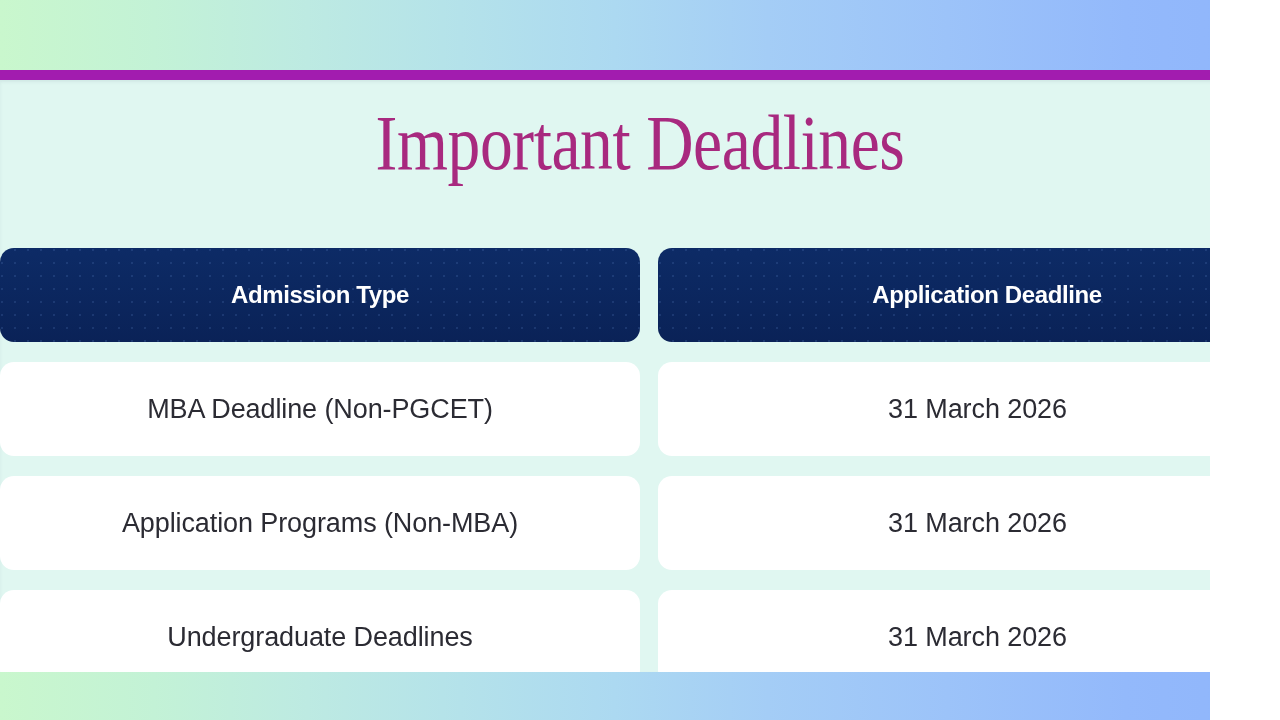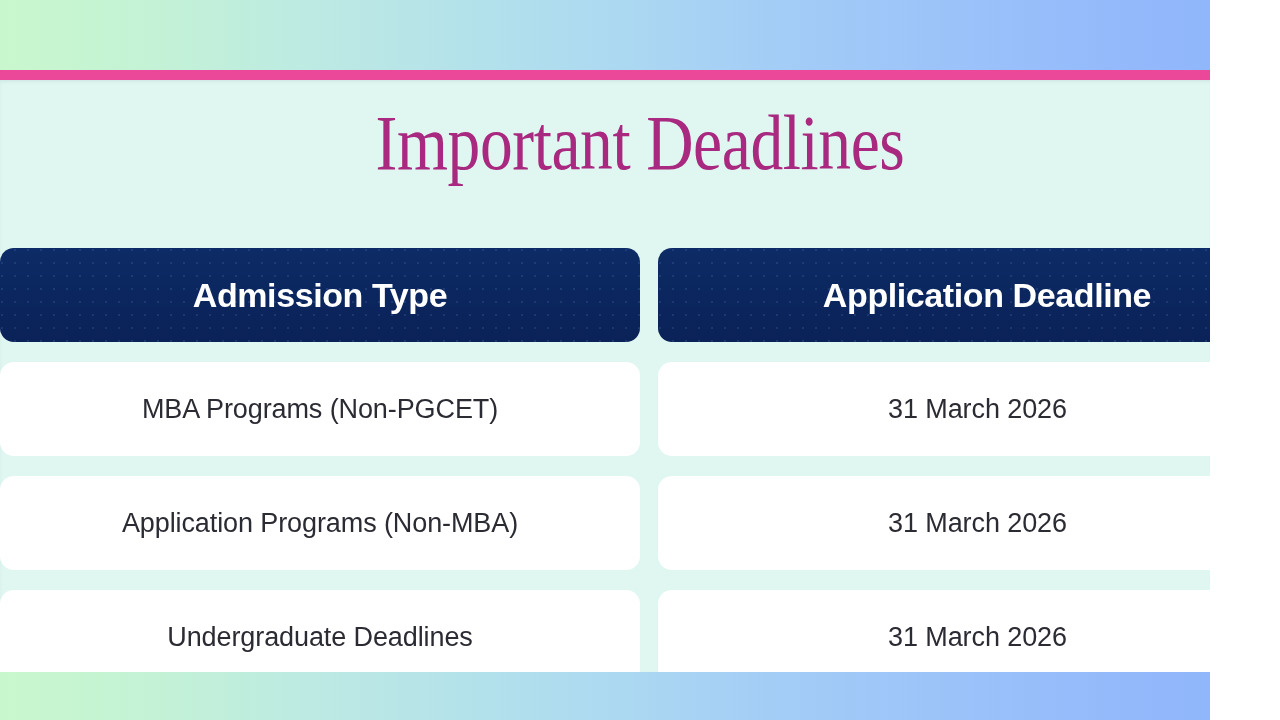--- a/index.html
+++ b/index.html
@@ -10,21 +10,21 @@
     overflow:hidden;
     background:#ffffff;
     font-family:"Liberation Sans", sans-serif;
   }
 
   #page {
     position:relative;
     width:1210px;
     height:720px;
     overflow:hidden;
-    background:#ec4899;
+    background:#a21caf;
   }
 
   
   .gradient-band {
     position:absolute;
     left:0;
     width:1280px;
     background:linear-gradient(90deg,
         #c9f7cd 0%,
         #c3f2d6 12%,
@@ -92,21 +92,21 @@
   .cell.col-type     { flex:0 0 640px; width:640px; }
   .cell.col-deadline { flex:0 0 622px; width:622px; }
 
   
   .header-row .cell {
     height:94px;
     background:
       radial-gradient(circle at 2px 2px, rgba(120,160,230,0.16) 0.7px, rgba(0,0,0,0) 1.2px) 0 0/13px 13px,
       linear-gradient(180deg, #0d2b66 0%, #0a2257 100%);
     color:#ffffff;
-    font-size:34px;
+    font-size:24px;
     font-weight:700;
     letter-spacing:-0.4px;
     border-radius:14px;
   }
   .header-row .cell.col-type     { border-radius:14px; }
   .header-row .cell.col-deadline { border-radius:14px 0 0 14px;padding-left:36px; }
 
   
   .body-row .cell {
     height:94px;
@@ -131,21 +131,21 @@
     <h1 class="page-title">Important Deadlines</h1>
 
     <div class="deadline-table">
 
       <div class="table-row header-row">
         <div class="cell col-type">Admission Type</div>
         <div class="cell col-deadline">Application Deadline</div>
       </div>
 
       <div class="table-row body-row">
-        <div class="cell col-type">MBA Programs (Non-PGCET)</div>
+        <div class="cell col-type">MBA Deadline (Non-PGCET)</div>
         <div class="cell col-deadline">31 March 2026</div>
       </div>
 
       <div class="table-row body-row">
         <div class="cell col-type">Application Programs (Non-MBA)</div>
         <div class="cell col-deadline">31 March 2026</div>
       </div>
 
       <div class="table-row body-row">
         <div class="cell col-type">Undergraduate Deadlines</div>

